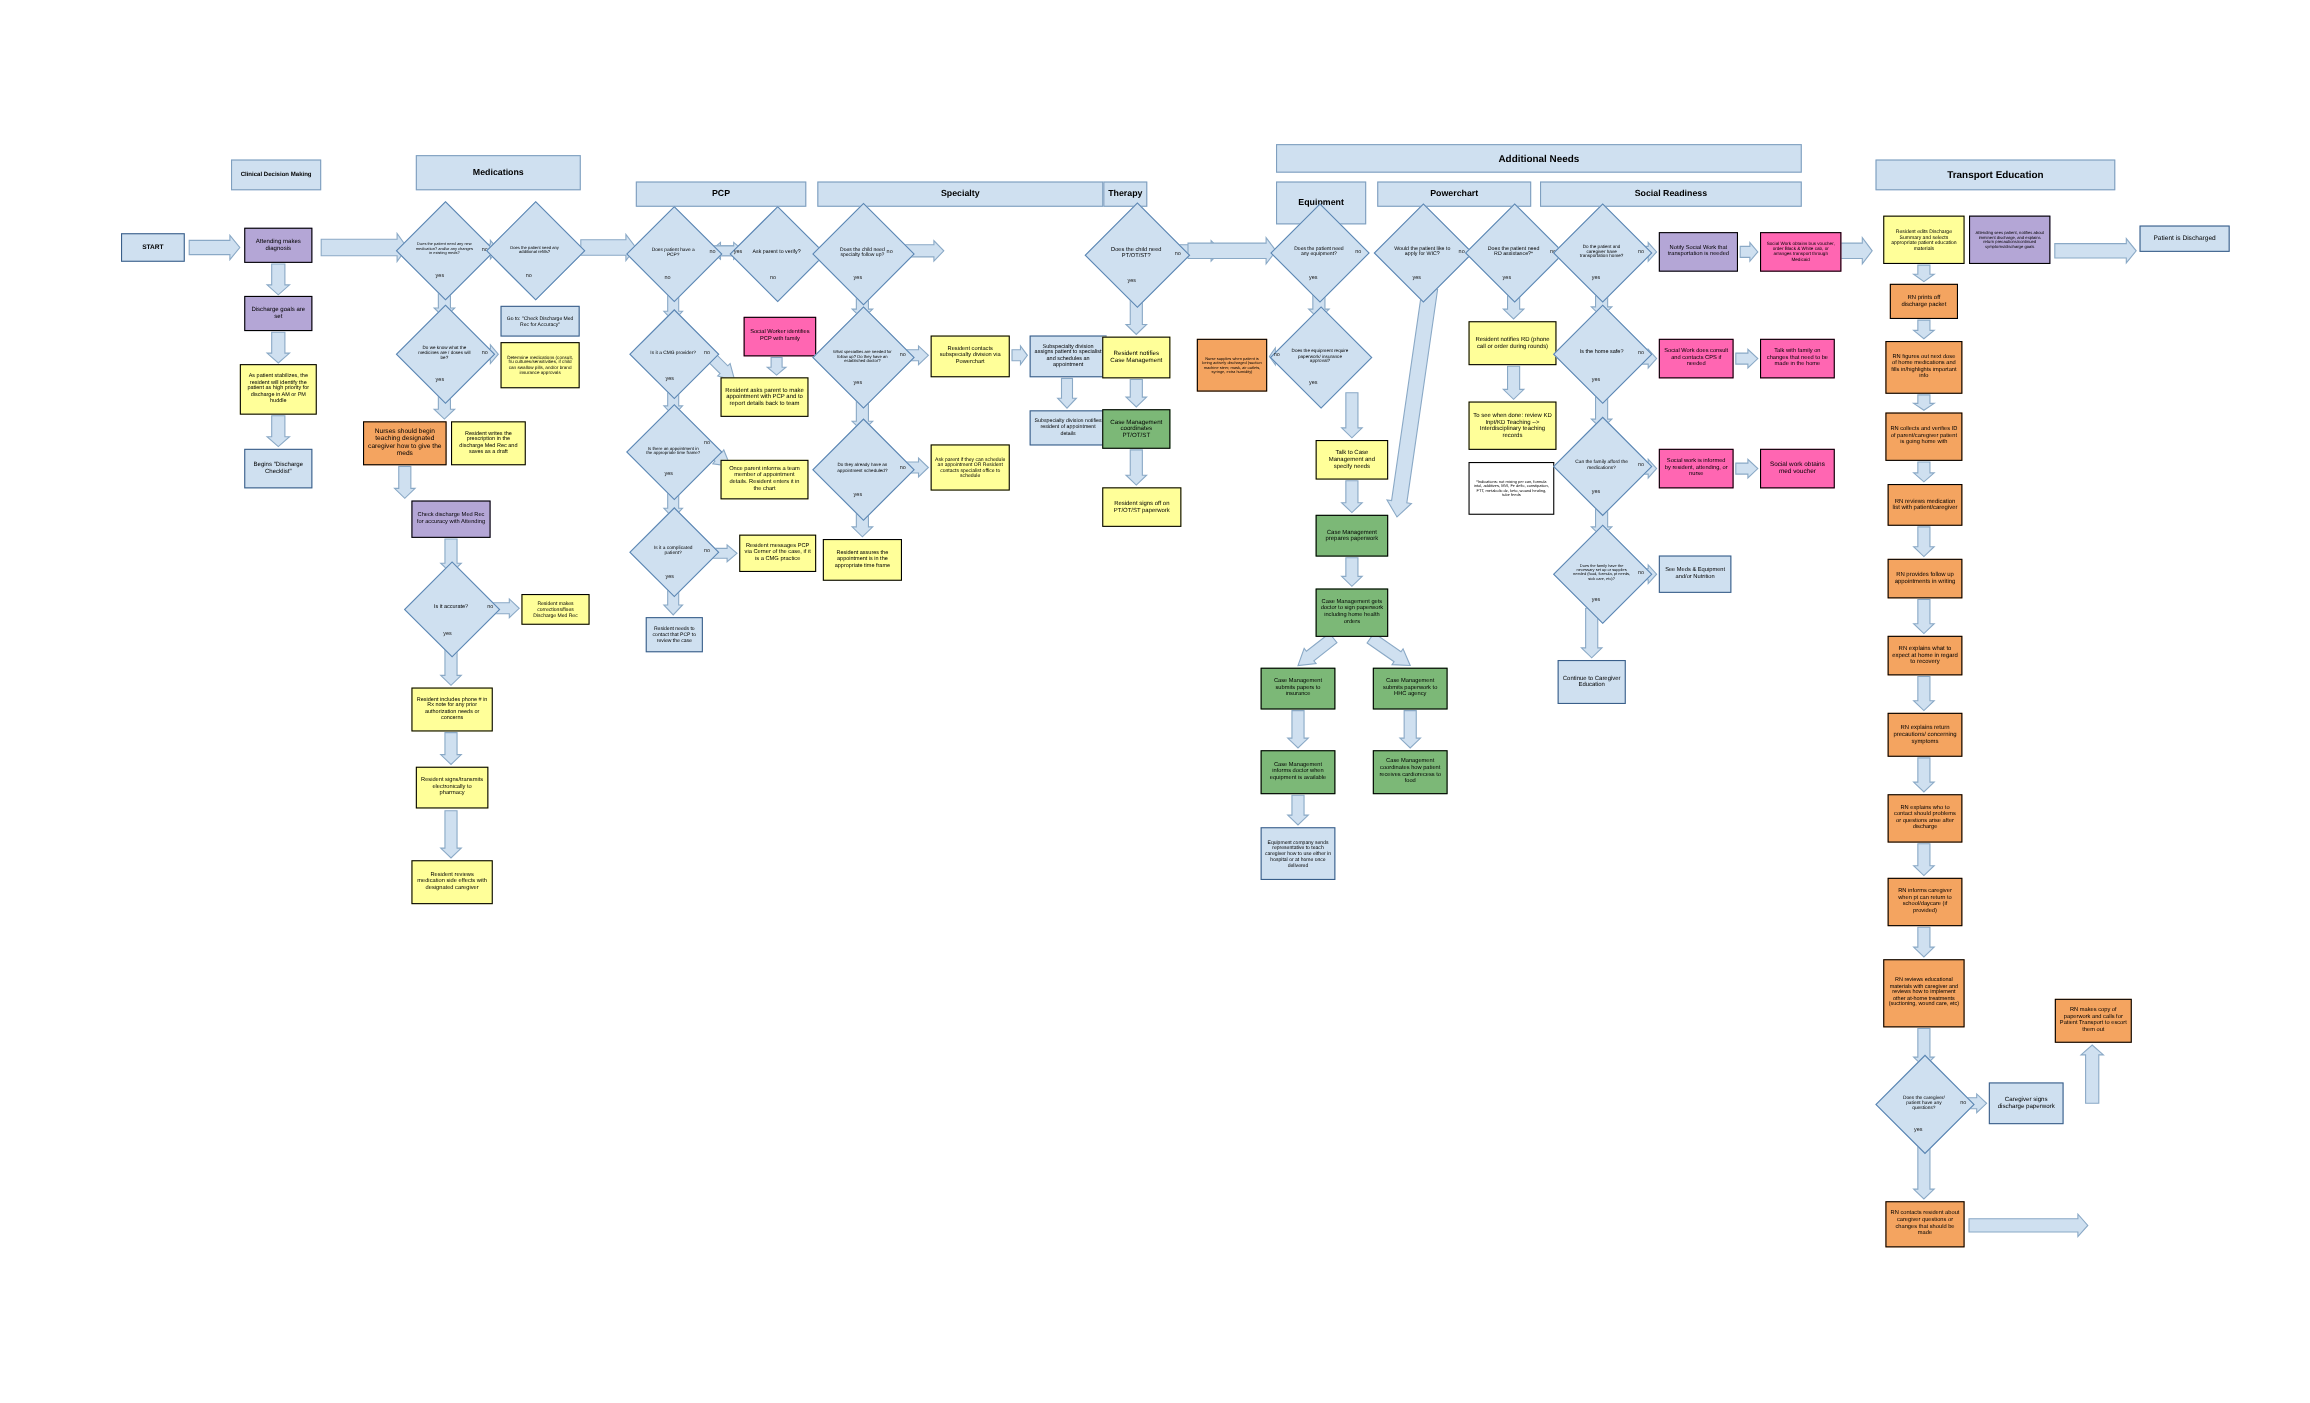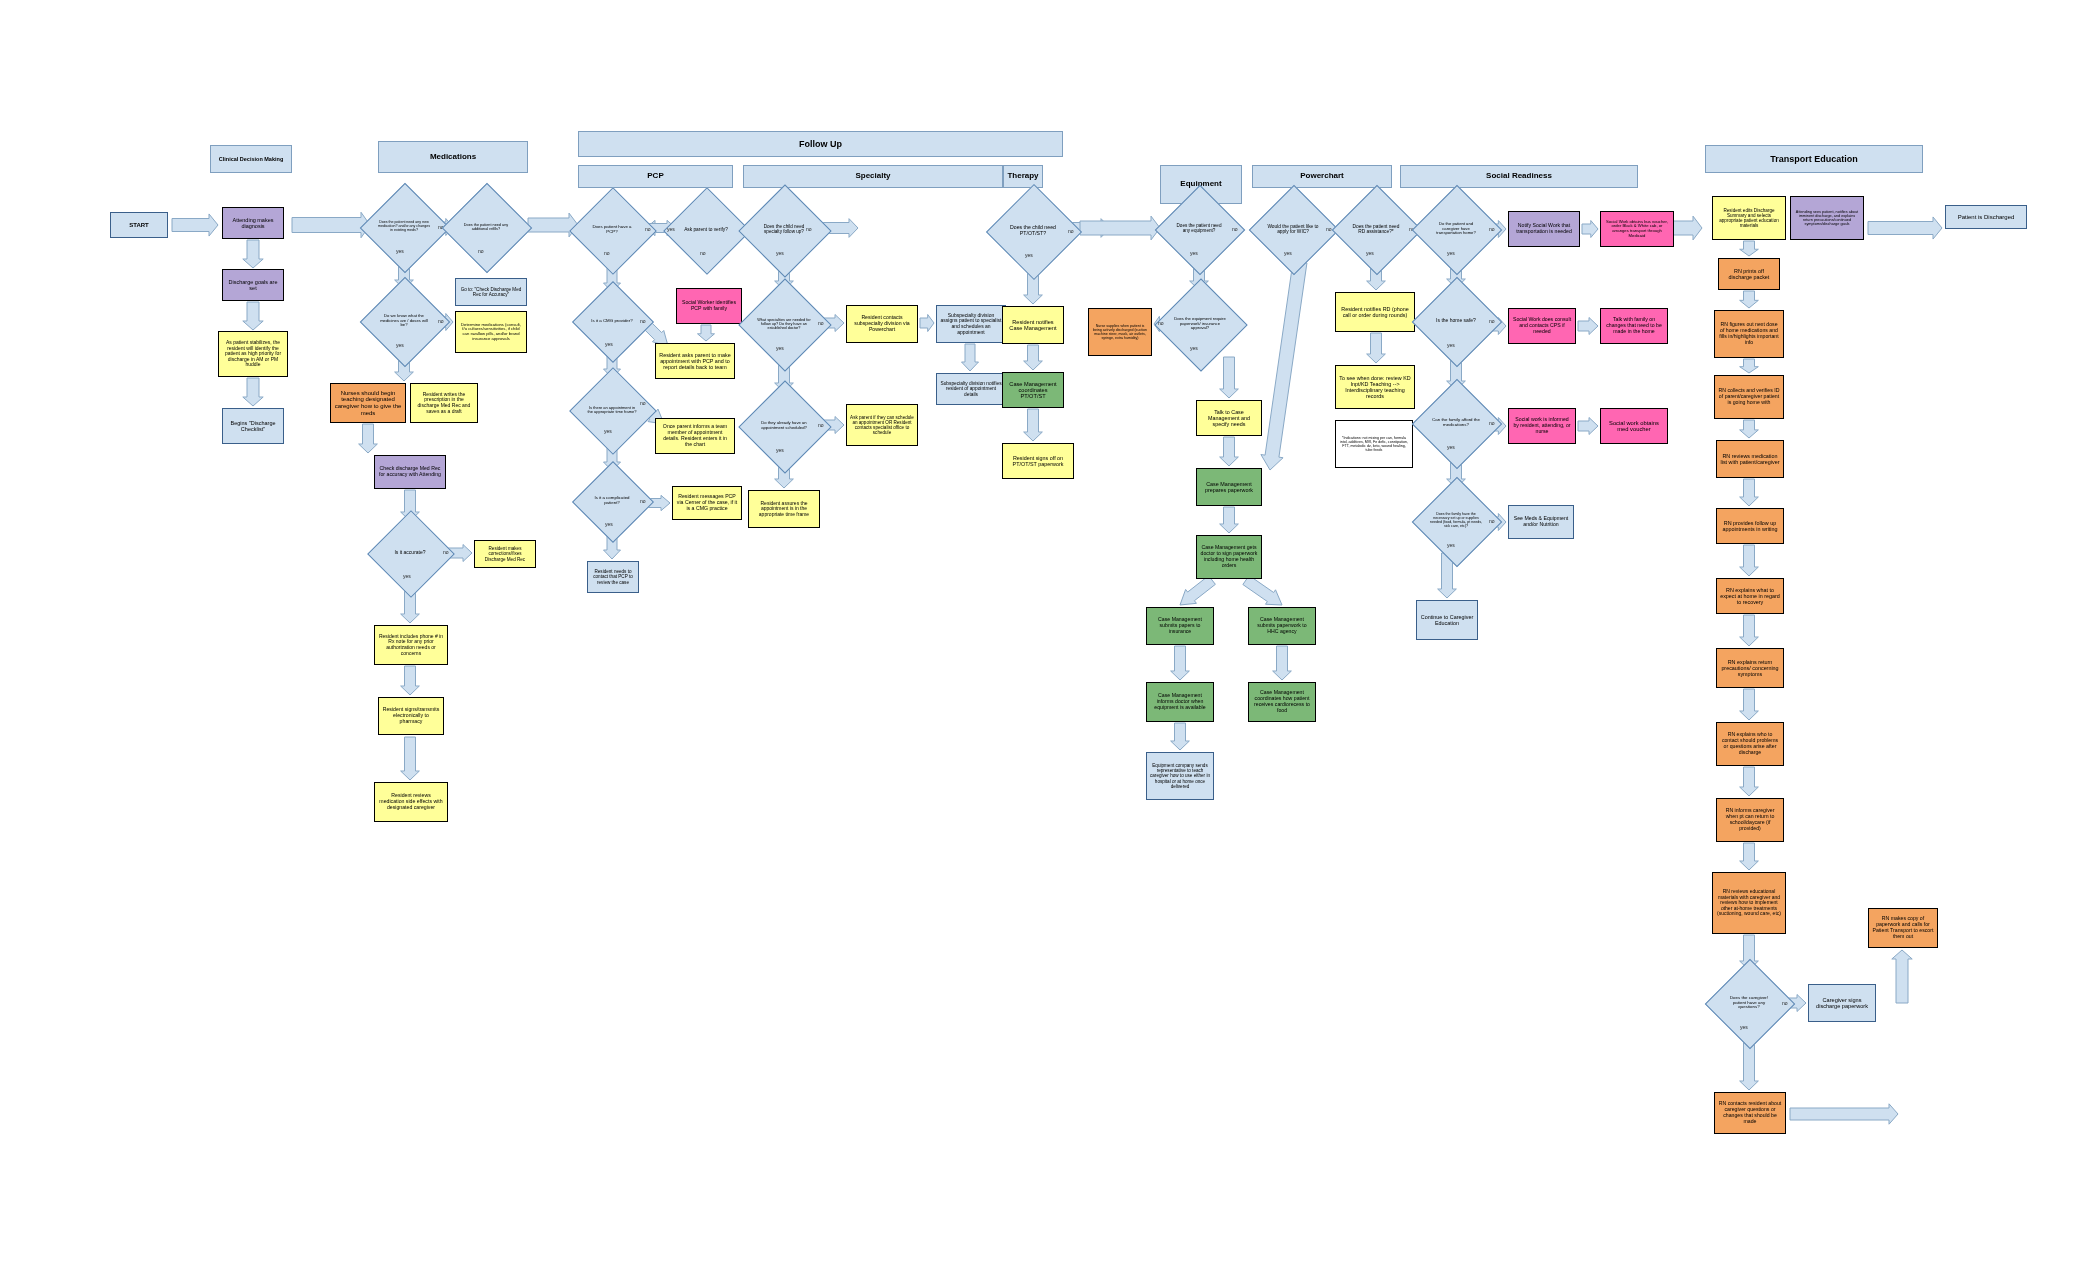--- a/index.html
+++ b/index.html
@@ -123,25 +123,25 @@
         <polygon points="1743.5,1035 1754.5,1035 1754.5,1081 1758.35,1081 1749,1090 1739.65,1081 1743.5,1081" class="ar"></polygon>
         <polygon points="1896,1003 1908,1003 1908,959 1912.2,959 1902,950 1891.8,959 1896,959" class="ar"></polygon>
         <polygon points="1790,1108 1889,1108 1889,1103.8 1898,1114 1889,1124.2 1889,1120 1790,1120" class="ar"></polygon>
       </g>
   </svg>
 
   <div class="node band rect" style="left:210px;top:145px;width:82px;height:28px;font-size:5.5px;">Clinical Decision Making</div>
 
   <div class="node band rect" style="left:378px;top:141px;width:150px;height:32px;font-size:8px;">Medications</div>
 
-  <div class="node band rect" style="left:578px;top:131px;width:485px;height:26px;font-size:9px;">Follow Up</div>
   <div class="node band rect" style="left:578px;top:165px;width:155px;height:23px;font-size:8px;">PCP</div>
   <div class="node band rect" style="left:743px;top:165px;width:260px;height:23px;font-size:8px;">Specialty</div>
   <div class="node band rect" style="left:1003px;top:165px;width:40px;height:23px;font-size:8px;">Therapy</div>
 
+  <div class="node band rect" style="left:1160px;top:131px;width:478px;height:26px;font-size:9px;">Additional Needs</div>
   <div class="node band rect" style="left:1160px;top:165px;width:82px;height:39px;font-size:8px;">Equipment</div>
   <div class="node band rect" style="left:1252px;top:165px;width:140px;height:23px;font-size:8px;">Powerchart</div>
   <div class="node band rect" style="left:1400px;top:165px;width:238px;height:23px;font-size:8px;">Social Readiness</div>
 
   <div class="node band rect" style="left:1705px;top:145px;width:218px;height:28px;font-size:9px;">Transport Education</div>
 
   <div class="node start rect" style="left:110px;top:212px;width:58px;height:26px;font-size:6px;">START</div>
   <div class="node blue rect" style="left:1945px;top:205px;width:82px;height:24px;font-size:6px;">Patient is Discharged</div>
 
   <div class="node purple rect" style="left:222px;top:207px;width:62px;height:32px;font-size:5.5px;">Attending makes diagnosis</div>

